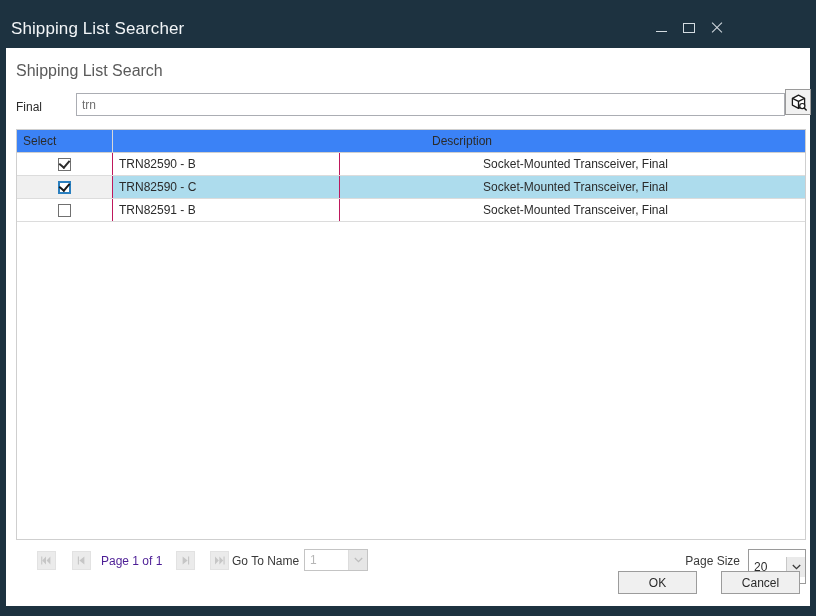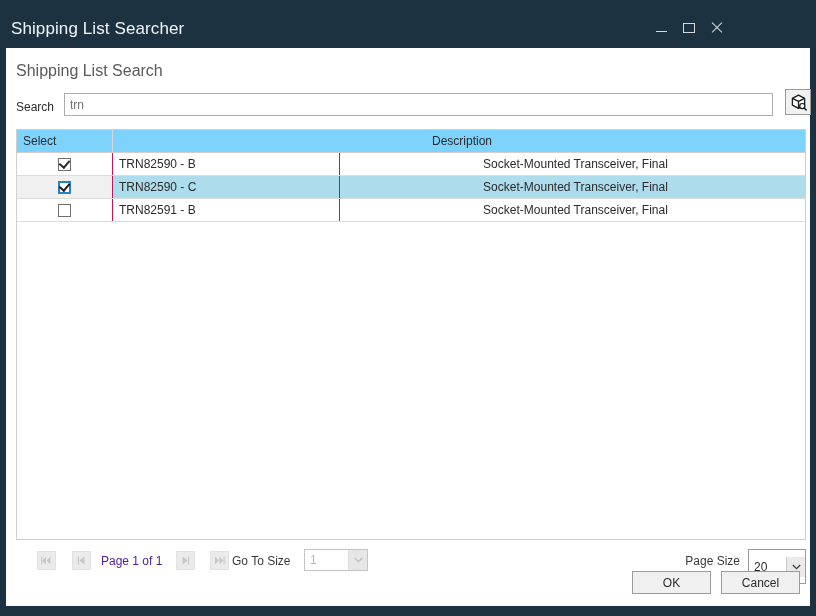--- a/index.html
+++ b/index.html
@@ -100,21 +100,21 @@
   }
   .search-label {
     position: absolute;
     left: 0; top: 7px;
     font-size: 12px;
     color: #2b2b2b;
     white-space: nowrap;
   }
   .search-input {
     position: absolute;
-    left: 48px; top: 0;
+    left: 60px; top: 0;
     width: 709px; height: 23px;
     border: 1px solid #abadb3;
     background: #ffffff;
     font-family: "Liberation Sans", sans-serif;
     font-size: 12px;
     color: #707070;
     padding: 0 5px;
     outline: none;
   }
   .search-btn {
@@ -136,21 +136,21 @@
     left: 10px; top: 81px;
     width: 790px; height: 411px;
     border: 1px solid #cfcfcf;
     background: #ffffff;
     overflow: hidden;
   }
   .grid-header {
     display: flex;
     height: 23px;
     border-bottom: 1px solid #cfcfcf;
-    background: #7dd3fc;
+    background: #3b82f6;
   }
   .gh-cell {
     font-size: 12px;
     color: #2b2b2b;
     padding: 4px 0 0 6px;
     border-right: 1px solid #d8d8d8;
     white-space: nowrap;
     overflow: hidden;
   }
   .gh-cell:last-child { border-right: none; }
@@ -295,21 +295,21 @@
     display: flex;
     align-items: center;
     justify-content: center;
   }
 
   
   .footer {
     position: absolute;
     right: 10px; bottom: 12px;
     display: flex;
-    gap: 10px;
+    gap: 24px;
   }
   .dlg-btn {
     width: 79px; height: 23px;
     border: 1px solid #9c9c9c;
     background: #f0f0f0;
     font-family: "Liberation Sans", sans-serif;
     font-size: 12px;
     color: #2b2b2b;
     cursor: default;
     padding: 0;
@@ -333,21 +333,21 @@
         <span class="glyph-close"></span>
       </div>
     </div>
   </div>
 
   <div class="client">
 
     <div class="page-heading">Shipping List Search</div>
 
     <div class="search-row">
-      <div class="search-label">Search</div>
+      <div class="search-label">Final</div>
       <input class="search-input" type="text" value="trn" style="">
       <button class="search-btn">
         <svg width="17" height="17" viewBox="0 0 17 17">
           <polygon points="8.5,1.2 14.6,4.3 14.6,11.2 8.5,14.3 2.4,11.2 2.4,4.3" fill="#ffffff" stroke="#1a1a1a" stroke-width="1.3" stroke-linejoin="round"></polygon>
           <path d="M2.4,4.3 L8.5,7.4 L14.6,4.3" fill="none" stroke="#1a1a1a" stroke-width="1.3" stroke-linejoin="round"></path>
           <path d="M8.5,7.4 L8.5,14.3" fill="none" stroke="#1a1a1a" stroke-width="1.3"></path>
           <circle cx="12.3" cy="12.1" r="2.6" fill="#ffffff" stroke="#1a1a1a" stroke-width="1.2"></circle>
           <path d="M14.2,14.0 L16.2,16.0" stroke="#1a1a1a" stroke-width="1.5" stroke-linecap="round"></path>
         </svg>
       </button>
@@ -409,21 +409,21 @@
           <rect x="8.0" y="0.5" width="1.2" height="8" fill="#c6c6c6"></rect>
         </svg>
       </button>
       <button class="nav-btn" style="left:194px">
         <svg width="11" height="9" viewBox="0 0 11 9">
           <polygon points="1.0,0.5 1.0,8.5 4.8,4.5" fill="#c6c6c6"></polygon>
           <polygon points="5.4,0.5 5.4,8.5 9.2,4.5" fill="#c6c6c6"></polygon>
           <rect x="9.5" y="0.5" width="1.1" height="8" fill="#c6c6c6"></rect>
         </svg>
       </button>
-      <div class="goto-label" style="left:216px">Go To Size</div>
+      <div class="goto-label" style="left:216px">Go To Name</div>
       <div class="goto-box">
         <span class="goto-val">1</span>
         <span class="goto-arrow">
           <svg width="9" height="6" viewBox="0 0 9 6">
             <path d="M0.8,1 L4.5,4.6 L8.2,1" fill="none" stroke="#bdbdbd" stroke-width="1.3"></path>
           </svg>
         </span>
       </div>
       <div class="size-label">Page Size</div>
       <div class="size-box">

